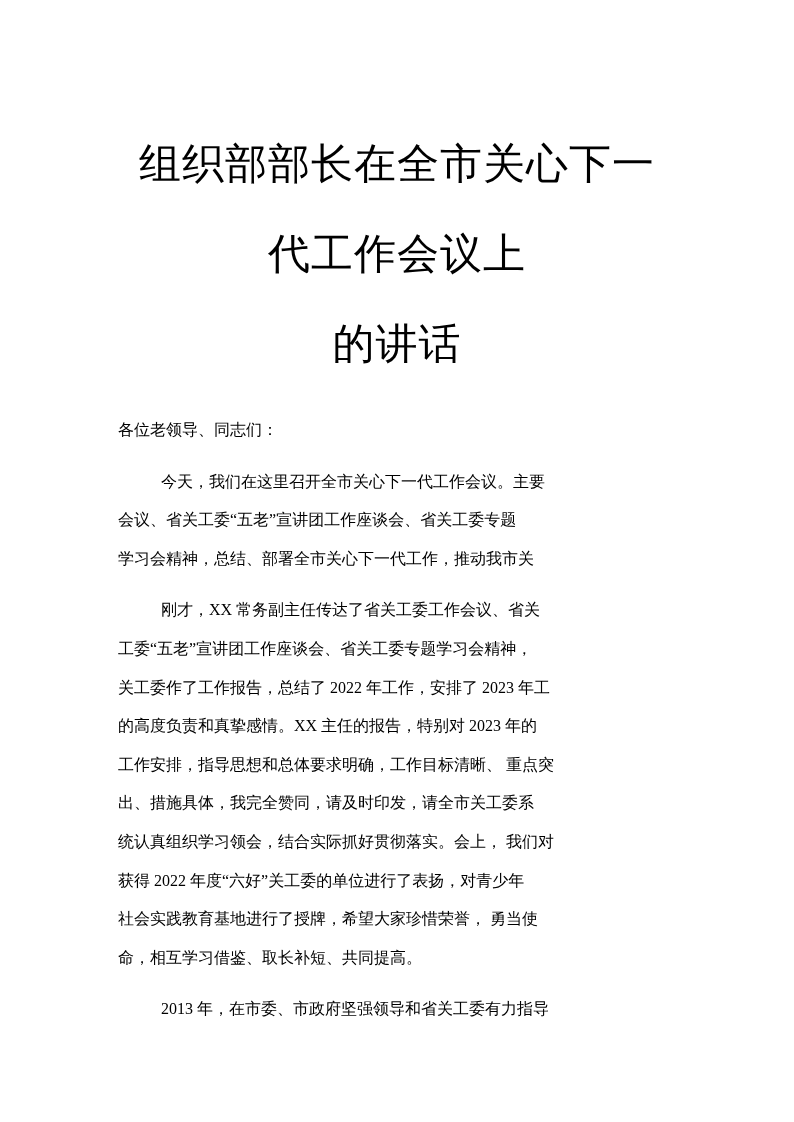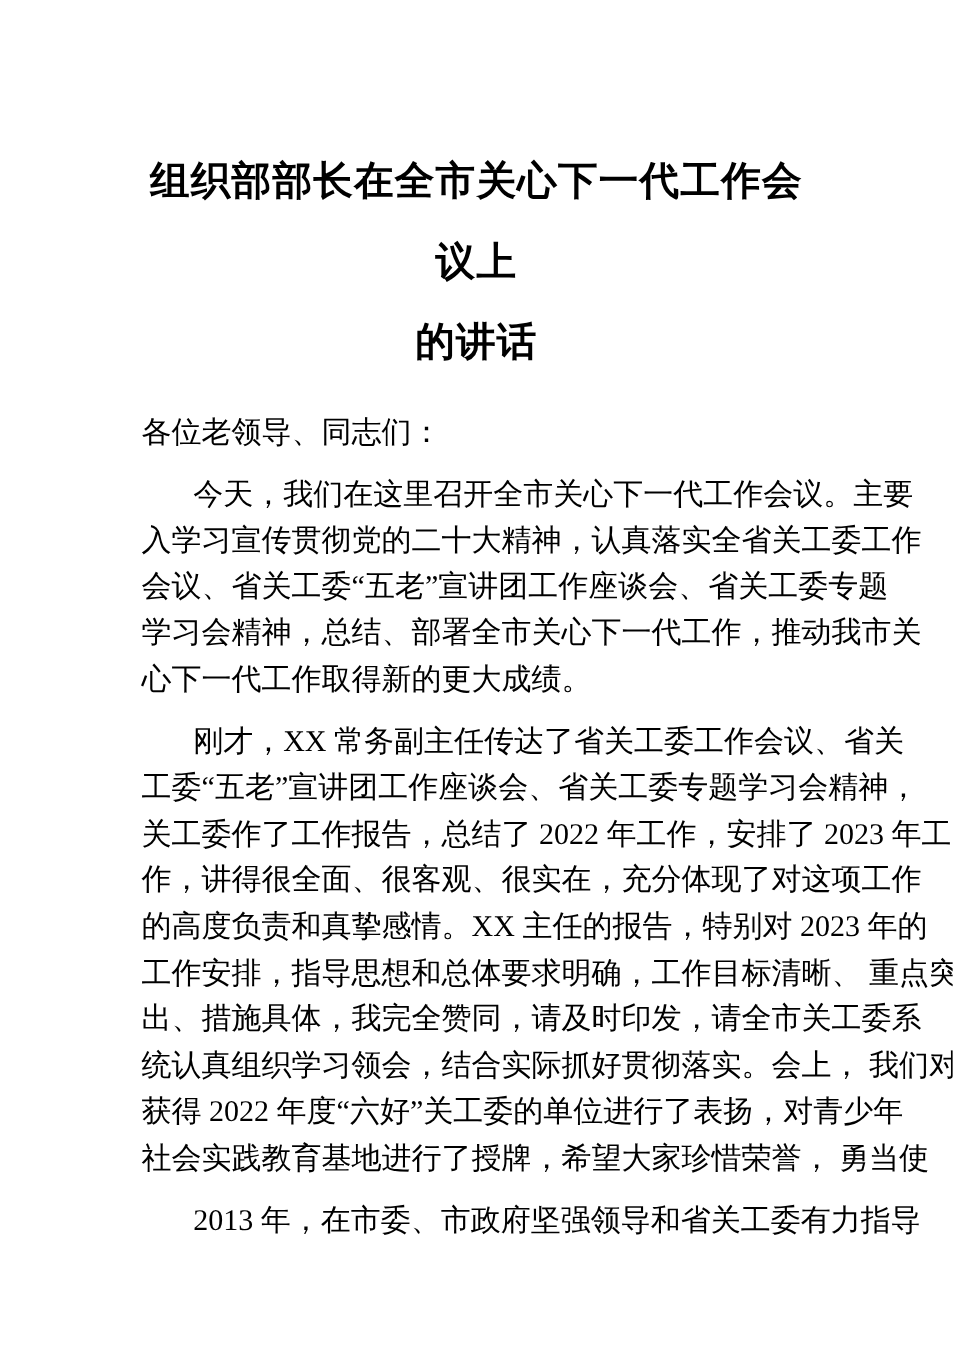--- a/index.html
+++ b/index.html
@@ -13,31 +13,31 @@
     height: 1122px;
     background: #ffffff;
     color: #000000;
     font-family: "Liberation Serif", "DejaVu Serif", serif;
     overflow: hidden;
     box-sizing: border-box;
   }
   .doc-title {
     margin: 119px 118px 0 118px;
     text-align: center;
-    font-size: 33px;
-    line-height: 67px;
-    font-weight: 700;
+    font-size: 42px;
+    line-height: 90px;
+    font-weight: 400;
     letter-spacing: 1px;
   }
   .doc-title .title-line {
     display: block;
   }
   .doc-body {
     margin: 22px 118px 0 118px;
-    font-size: 25px;
+    font-size: 16px;
     line-height: 38.6px;
   }
   .line {
     display: block;
     white-space: nowrap;
   }
   .line.indent {
     text-indent: 43px;
     margin-top: 13px;
   }
@@ -48,30 +48,28 @@
 <div class="page">
 
   <h1 class="doc-title">
     <span class="title-line">组织部部长在全市关心下一代工作会议上</span>
     <span class="title-line">的讲话</span>
   </h1>
 
   <div class="doc-body">
     <span class="line">各位老领导、同志们：</span>
     <span class="line indent">今天，我们在这里召开全市关心下一代工作会议。主要</span>
-    <span class="line">入学习宣传贯彻党的二十大精神，认真落实全省关工委工作</span>
     <span class="line">会议、省关工委“五老”宣讲团工作座谈会、省关工委专题</span>
     <span class="line">学习会精神，总结、部署全市关心下一代工作，推动我市关</span>
-    <span class="line">心下一代工作取得新的更大成绩。</span>
     <span class="line indent">刚才，XX 常务副主任传达了省关工委工作会议、省关</span>
     <span class="line">工委“五老”宣讲团工作座谈会、省关工委专题学习会精神，</span>
     <span class="line">关工委作了工作报告，总结了 2022 年工作，安排了 2023 年工</span>
-    <span class="line">作，讲得很全面、很客观、很实在，充分体现了对这项工作</span>
     <span class="line">的高度负责和真挚感情。XX 主任的报告，特别对 2023 年的</span>
     <span class="line">工作安排，指导思想和总体要求明确，工作目标清晰、 重点突</span>
     <span class="line">出、措施具体，我完全赞同，请及时印发，请全市关工委系</span>
     <span class="line">统认真组织学习领会，结合实际抓好贯彻落实。会上， 我们对</span>
     <span class="line">获得 2022 年度“六好”关工委的单位进行了表扬，对青少年</span>
     <span class="line">社会实践教育基地进行了授牌，希望大家珍惜荣誉， 勇当使</span>
+    <span class="line">命，相互学习借鉴、取长补短、共同提高。</span>
     <span class="line indent">2013 年，在市委、市政府坚强领导和省关工委有力指导</span>
   </div>
 
 </div>
 
 </body></html>

